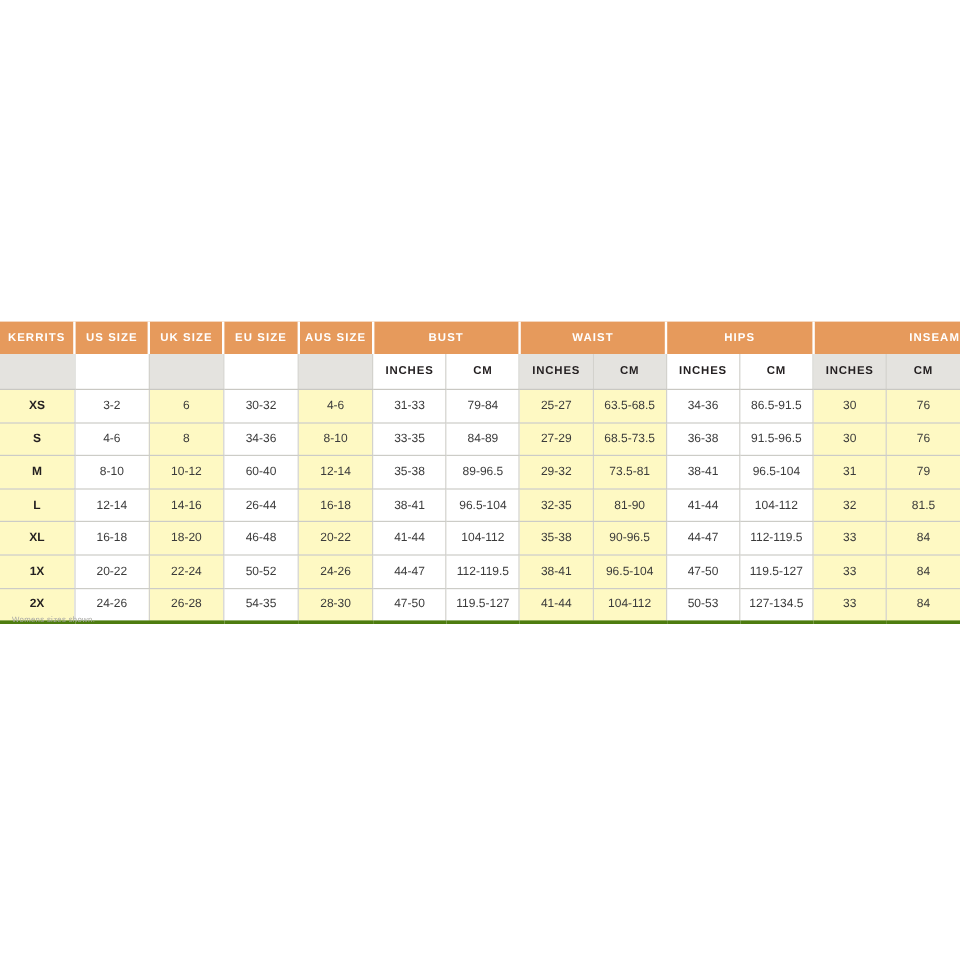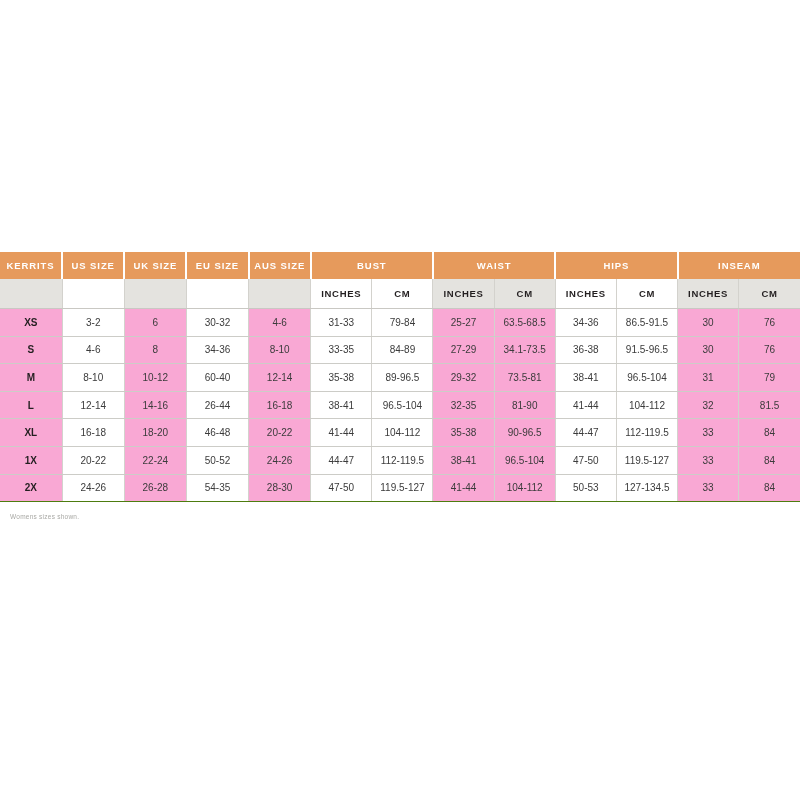--- a/index.html
+++ b/index.html
@@ -17,21 +17,21 @@
   #stage {
     position: relative;
     width: 800px;
     height: 800px;
   }
 
   
   #chart-block {
     position: absolute;
     left: 0;
-    top: 252px;
+    top: 268px;
     width: 788px;
   }
 
   table.size-chart {
     width: 800px;
     border-collapse: collapse;
     table-layout: fixed;
   }
 
   table.size-chart col.c-kerrits { width: 62px; }
@@ -46,21 +46,21 @@
     font-weight: bold;
     letter-spacing: 0.9px;
     text-align: center;
     height: 27px;
     padding: 0;
     border-right: 2px solid #ffffff;
     vertical-align: middle;
     text-transform: uppercase;
     white-space: nowrap;
   }
-  tr.group-row th.last { border-right: none; }
+  tr.group-row th.last { border-right: none; text-align: right; }
 
   
   tr.unit-row td {
     height: 29px;
     padding: 0;
     font-size: 9.5px;
     font-weight: bold;
     color: #231f20;
     letter-spacing: 0.7px;
     text-align: center;
@@ -79,28 +79,28 @@
     padding: 0;
     font-size: 10px;
     color: #3b3b3b;
     text-align: center;
     vertical-align: middle;
     border-right: 1px solid #d3d2cd;
     border-bottom: 1px solid #ccccc7;
     background: #ffffff;
     white-space: nowrap;
   }
-  tr.data-row td.shade { background: #f9a8d4; margin-top: 12px; }
+  tr.data-row td.shade { background: #fef9c3; margin-top: 12px; }
   tr.data-row td.sizecell {
     font-weight: bold;
     color: #231f20;
     font-size: 10px;
   }
   tr.data-row td.lastc { border-right: none; }
-  tr.data-row:last-child td { border-bottom: 1px solid #4d7c0f; }
+  tr.data-row:last-child td { border-bottom: 3px solid #4d7c0f; }
 
   
   #footnote {
     position: absolute;
     left: 10px;
     top: 513px;
     font-size: 6.5px;
     color: #a8a8a4;
     letter-spacing: 0.25px;
     font-family: "Liberation Sans", sans-serif;
@@ -176,21 +176,21 @@
 
         <tr class="data-row">
           <td class="shade sizecell">S</td>
           <td>4-6</td>
           <td class="shade">8</td>
           <td>34-36</td>
           <td class="shade">8-10</td>
           <td>33-35</td>
           <td>84-89</td>
           <td class="shade">27-29</td>
-          <td class="shade">34.1-73.5</td>
+          <td class="shade">68.5-73.5</td>
           <td>36-38</td>
           <td>91.5-96.5</td>
           <td class="shade">30</td>
           <td class="shade lastc">76</td>
         </tr>
 
         <tr class="data-row">
           <td class="shade sizecell">M</td>
           <td>8-10</td>
           <td class="shade">10-12</td>

